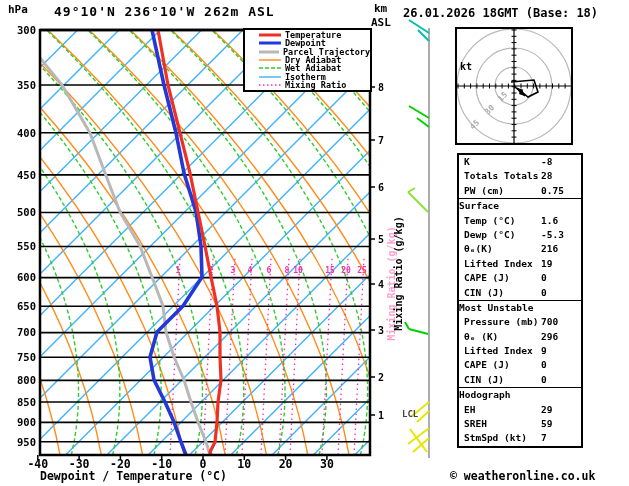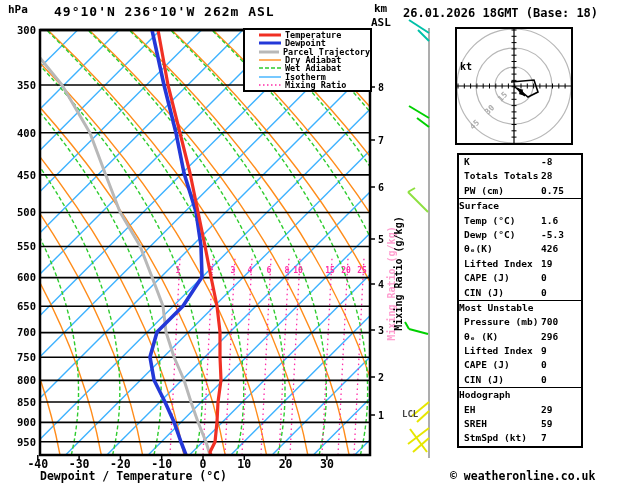--- a/index.html
+++ b/index.html
@@ -362,21 +362,21 @@
         <div class="tbl-row">
           <b>Temp (°C)</b>
           <i>1.6</i>
         </div>
         <div class="tbl-row">
           <b>Dewp (°C)</b>
           <i>-5.3</i>
         </div>
         <div class="tbl-row">
           <b>θₑ(K)</b>
-          <i>426</i>
+          <i>216</i>
         </div>
         <div class="tbl-row">
           <b>Lifted Index</b>
           <i>19</i>
         </div>
         <div class="tbl-row">
           <b>CAPE (J)</b>
           <i>0</i>
         </div>
         <div class="tbl-row">

